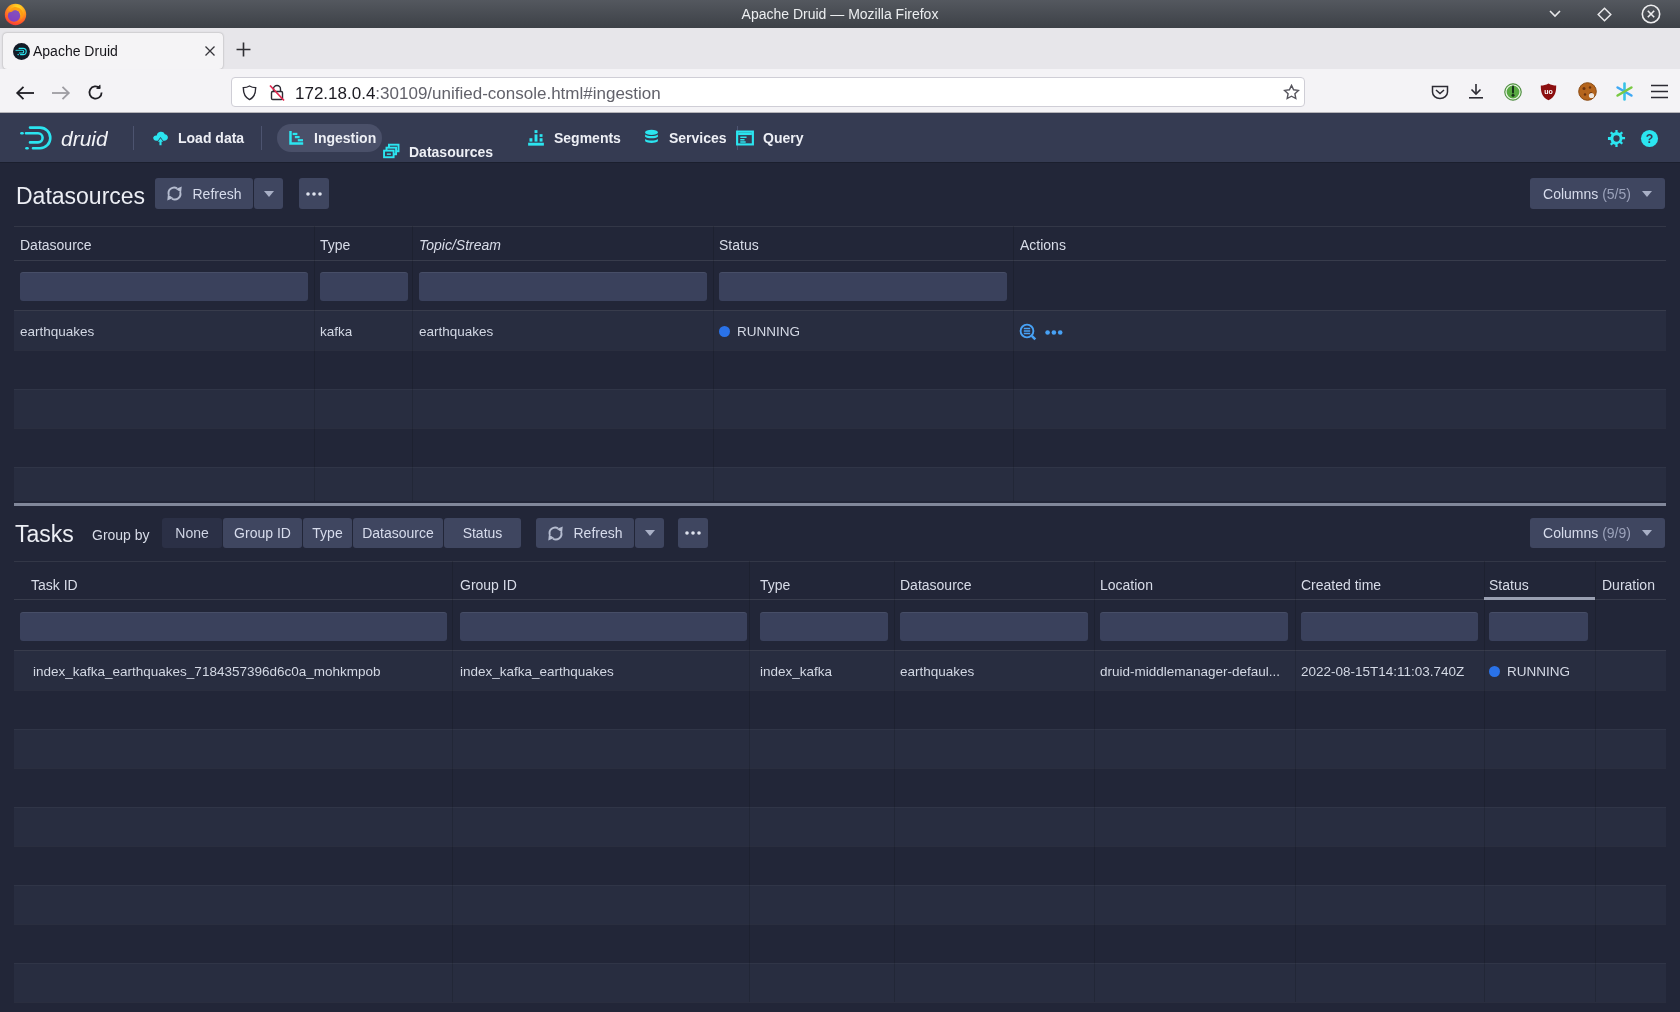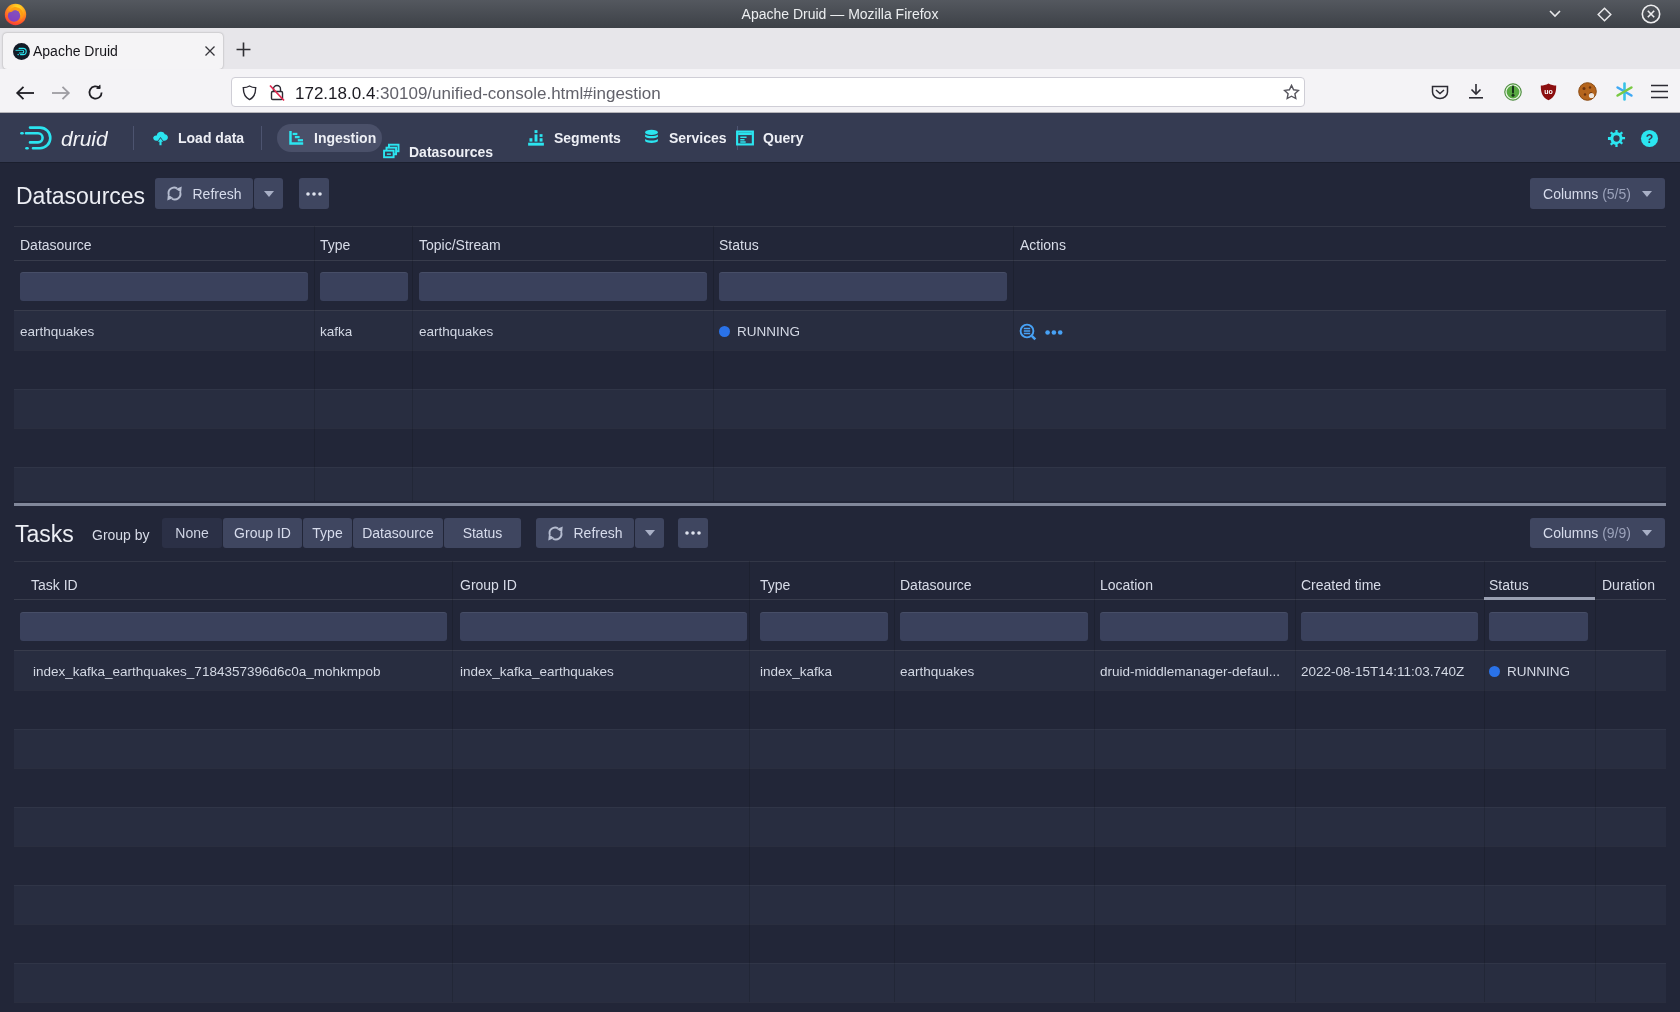--- a/index.html
+++ b/index.html
@@ -302,21 +302,21 @@
     <div class="hline" style="left:14px; top:428px; width:1652px;"></div>
     <div class="hline" style="left:14px; top:467px; width:1652px;"></div>
 
     <div class="vline" style="left:314px; top:226px; height:275px;"></div>
     <div class="vline" style="left:412px; top:226px; height:275px;"></div>
     <div class="vline" style="left:713px; top:226px; height:275px;"></div>
     <div class="vline" style="left:1013px; top:226px; height:275px;"></div>
 
     <div class="th" style="left:20px; top:237px;">Datasource</div>
     <div class="th" style="left:320px; top:237px;">Type</div>
-    <div class="th" style="left:419px; top:237px;">Topic/Stream</div>
+    <div class="th" style="left:419px; top:237px;font-style:italic;">Topic/Stream</div>
     <div class="th" style="left:719px; top:237px;">Status</div>
     <div class="th" style="left:1020px; top:237px;">Actions</div>
 
     <div class="finput" style="left:20px; top:272px; width:288px;"></div>
     <div class="finput" style="left:320px; top:272px; width:88px;"></div>
     <div class="finput" style="left:419px; top:272px; width:288px;"></div>
     <div class="finput" style="left:719px; top:272px; width:288px;"></div>
 
     <div class="cell" style="left:20px; top:324px;">earthquakes</div>
     <div class="cell" style="left:320px; top:324px;">kafka</div>

